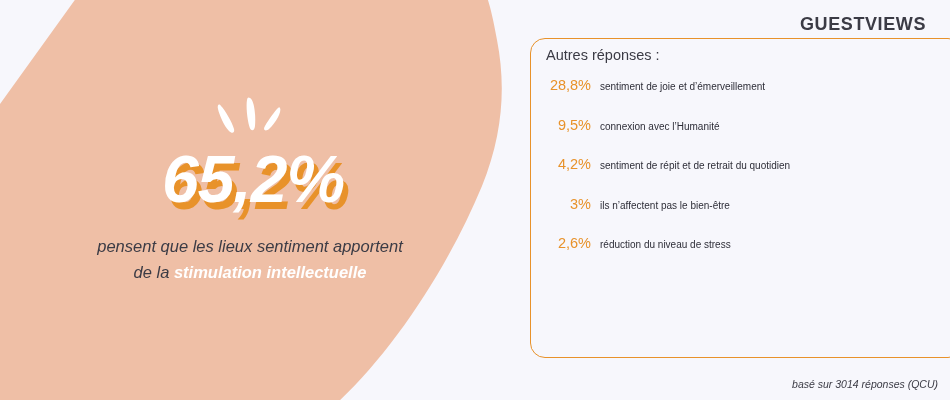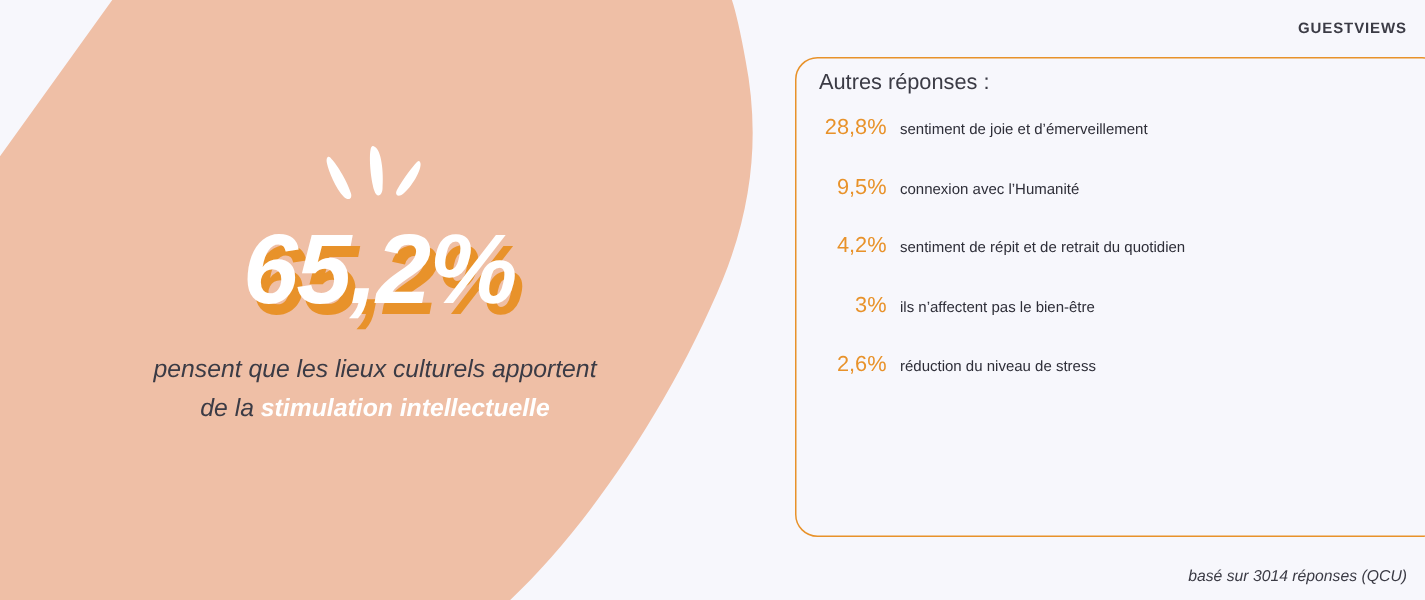--- a/index.html
+++ b/index.html
@@ -21,23 +21,23 @@
     left: 0;
     top: 0;
     width: 560px;
     height: 400px;
     pointer-events: none;
   }
 
   
   #brand-logo {
     position: absolute;
-    right: 12px;
+    right: 24px;
     top: 14px;
-    font-size: 10px;
+    font-size: 18px;
     font-weight: bold;
     letter-spacing: 0.6px;
     color: #3b3b45;
     white-space: nowrap;
   }
 
   
   #hero {
     position: absolute;
     left: 0;
@@ -153,21 +153,21 @@
 
   <svg id="sparkle-icon" viewBox="0 0 76 44" width="76" height="44" aria-hidden="true">
     <path d="M 9 10 C 13 14 20 26 22 33 C 23 37 20 38 17 35 C 12 30 7 18 6 13 C 5 9 7 7 9 10 Z" fill="#ffffff"></path>
     <path d="M 38 2 C 42 4 44 18 43 30 C 42.6 35 39 36 37.5 31 C 35 23 34 9 35 4 C 35.5 1 36.5 1 38 2 Z" fill="#ffffff"></path>
     <path d="M 68 12 C 70 15 64 27 57 33 C 53.5 36 50.5 34 53 30 C 57 23 63 15 66 12 C 67 11 67.5 11 68 12 Z" fill="#ffffff"></path>
   </svg>
 
   <div id="headline-stat">65,2%</div>
 
   <div id="hero-caption">
-    <span>pensent que les lieux culturels apportent</span><br>
+    <span>pensent que les lieux sentiment apportent</span><br>
     <span>de la </span><span id="hero-caption-emphasis">stimulation intellectuelle</span>
   </div>
 </div>
 
 <div id="answers-panel">
   <div id="answers-title">Autres réponses :</div>
 
   <ul id="answers-list">
     <li class="answer-row">
       <span class="answer-pct">28,8%</span>

